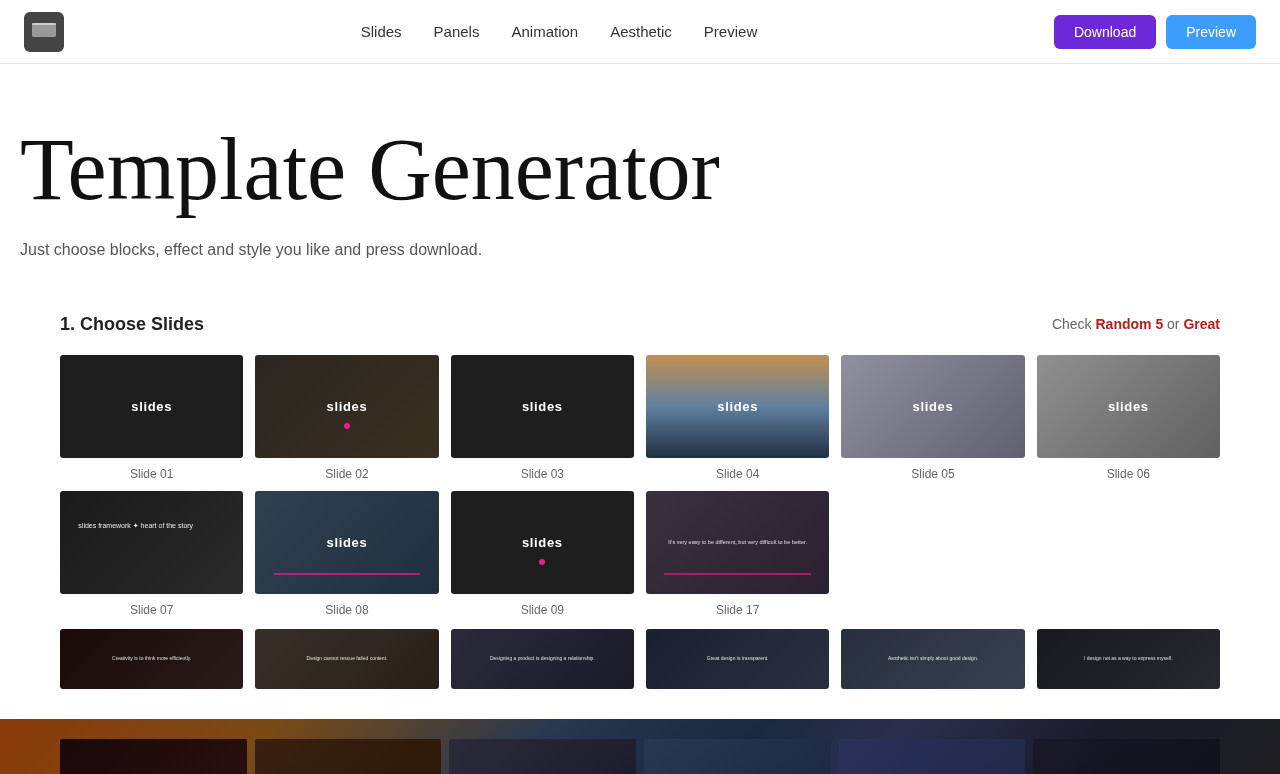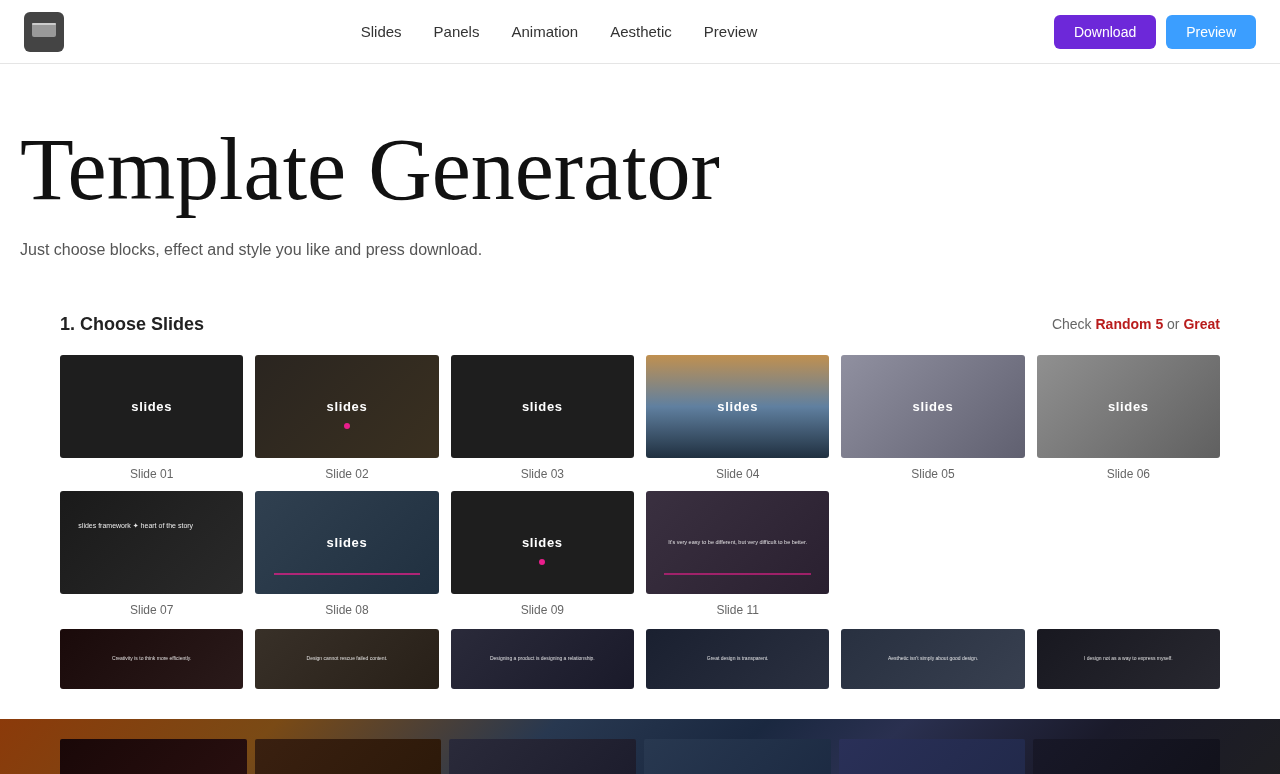--- a/index.html
+++ b/index.html
@@ -282,21 +282,21 @@
     </div>
 
 
     <div class="slide-item">
       <div class="slide-thumb thumb-11">
         <div class="slide-quote-text">
           <span>It's very easy to be different, but very difficult to be better.</span>
         </div>
         <div class="slide-bar" style="background:rgba(233,30,140,0.6);"></div>
       </div>
-      <div class="slide-label">Slide 11</div>
+      <div class="slide-label">Slide 17</div>
     </div>
 
   </div>
 
   <div class="slides-grid" style="margin-top:12px;">
 
     <div class="slide-item">
       <div class="slide-thumb thumb-13" style="height:60px;">
         <div class="slide-quote-text">
           <span style="font-size:5px;">Creativity is to think more efficiently.</span>

